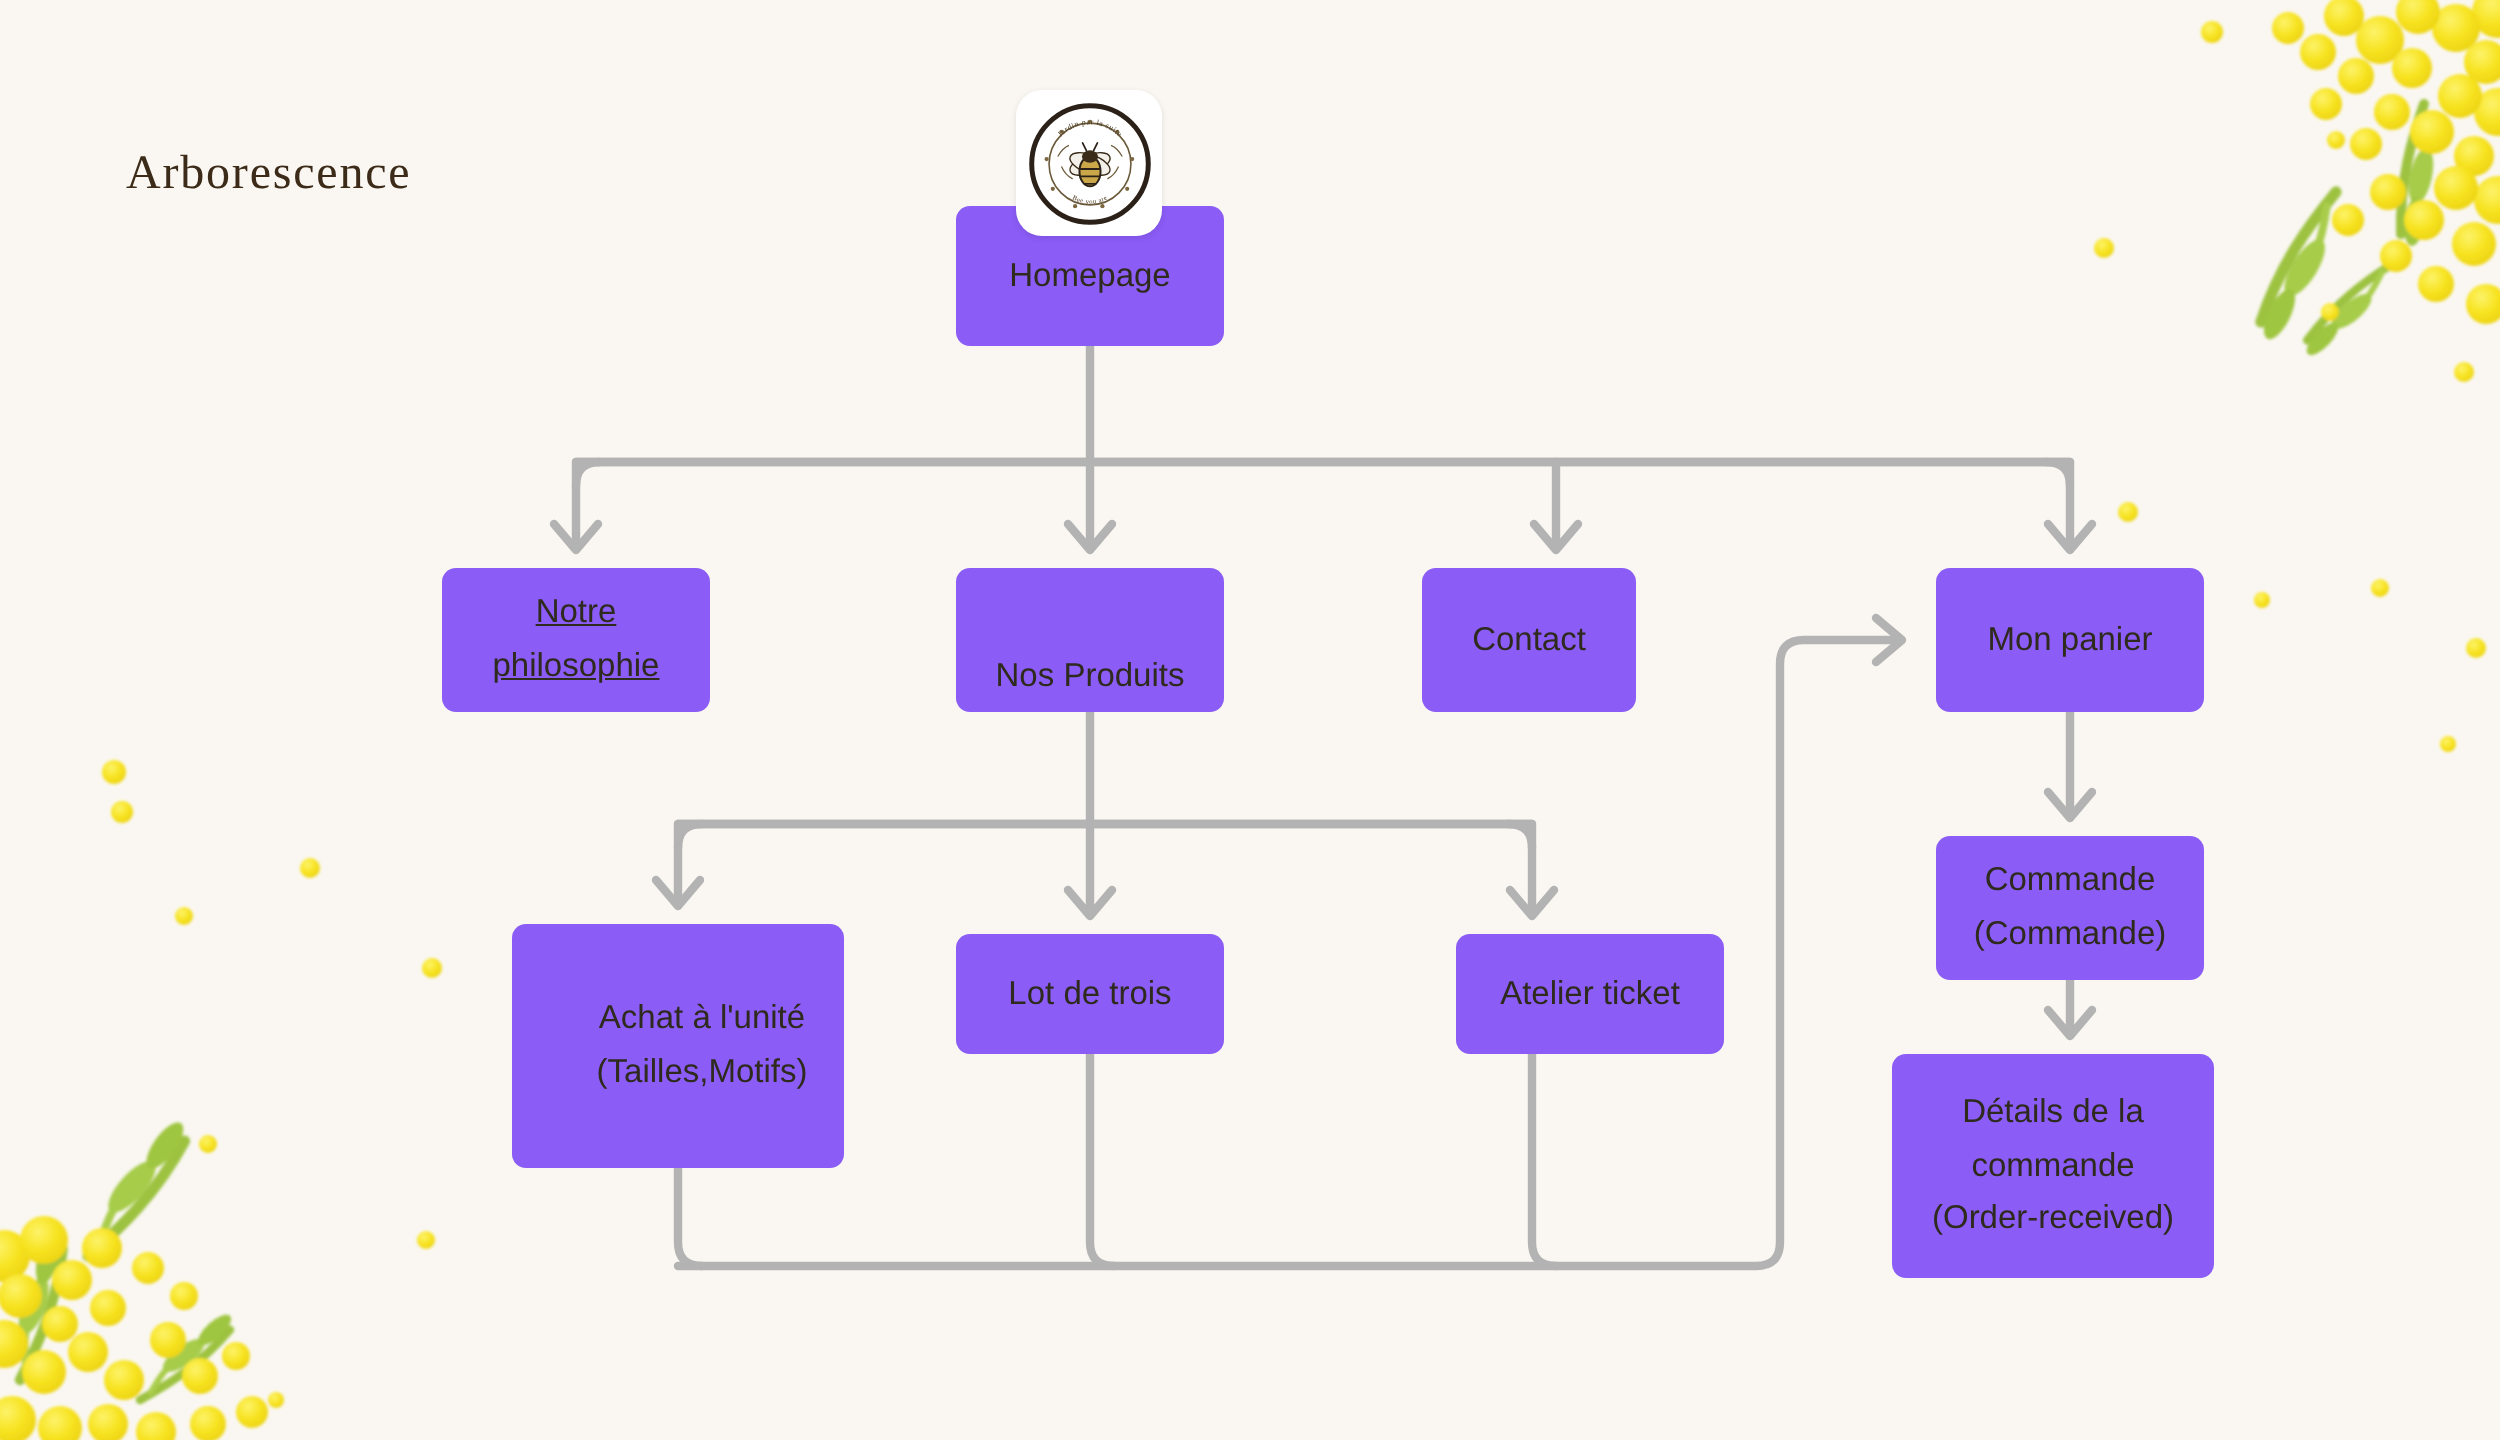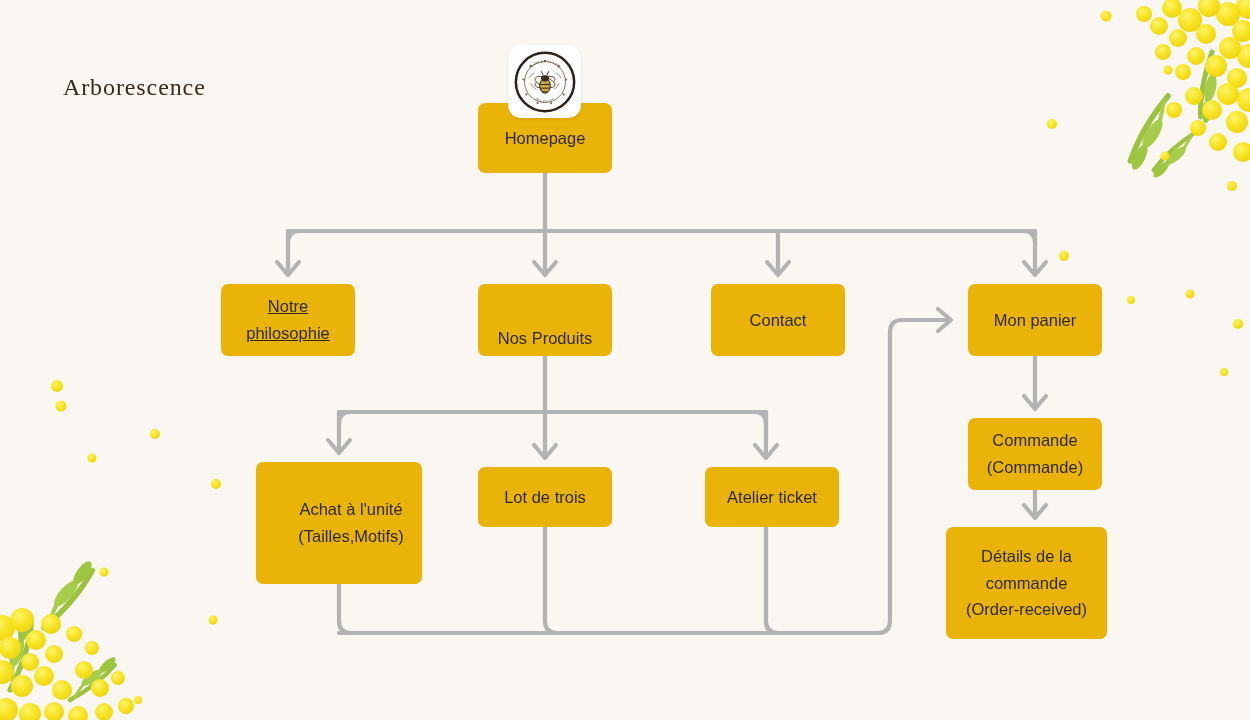--- a/index.html
+++ b/index.html
@@ -36,21 +36,21 @@
     top: 74px;
     font-family: "Liberation Serif", serif;
     font-size: 24px;
     letter-spacing: 0.9px;
     color: #3b2b18;
     white-space: nowrap;
   }
 
   .node {
     position: absolute;
-    background: #eab308;
+    background: #8b5cf6;
     border-radius: 7px;
     color: #2e2a1d;
     display: flex;
     align-items: center;
     justify-content: center;
     text-align: center;
     font-size: 16.5px;
     line-height: 1.62;
     box-sizing: border-box;
     padding: 4px 8px;
@@ -282,40 +282,40 @@
       <div>
         <span>Notre</span>
         <span>philosophie</span>
       </div>
     </div>
 
     <div class="node" style="left:478px; top:284px; width:134px; height:72px;align-items:flex-end;">
       <span>Nos Produits</span>
     </div>
 
-    <div class="node" style="left:711px; top:284px; width:134px; height:72px;text-align:right;">
+    <div class="node" style="left:711px; top:284px; width:107px; height:72px;text-align:right;">
       <span>Contact</span>
     </div>
 
     <div class="node" style="left:968px; top:284px; width:134px; height:72px;">
       <span>Mon panier</span>
     </div>
 
     <div class="node" style="left:256px; top:462px; width:166px; height:122px;padding-left:32px;">
       <div>
         <span>Achat à l'unité</span>
         <span>(Tailles,Motifs)</span>
       </div>
     </div>
 
     <div class="node" style="left:478px; top:467px; width:134px; height:60px;">
       <span>Lot de trois</span>
     </div>
 
-    <div class="node" style="left:705px; top:467px; width:134px; height:60px;">
+    <div class="node" style="left:728px; top:467px; width:134px; height:60px;">
       <span>Atelier ticket</span>
     </div>
 
     <div class="node" style="left:968px; top:418px; width:134px; height:72px;">
       <div>
         <span>Commande</span>
         <span>(Commande)</span>
       </div>
     </div>
 

